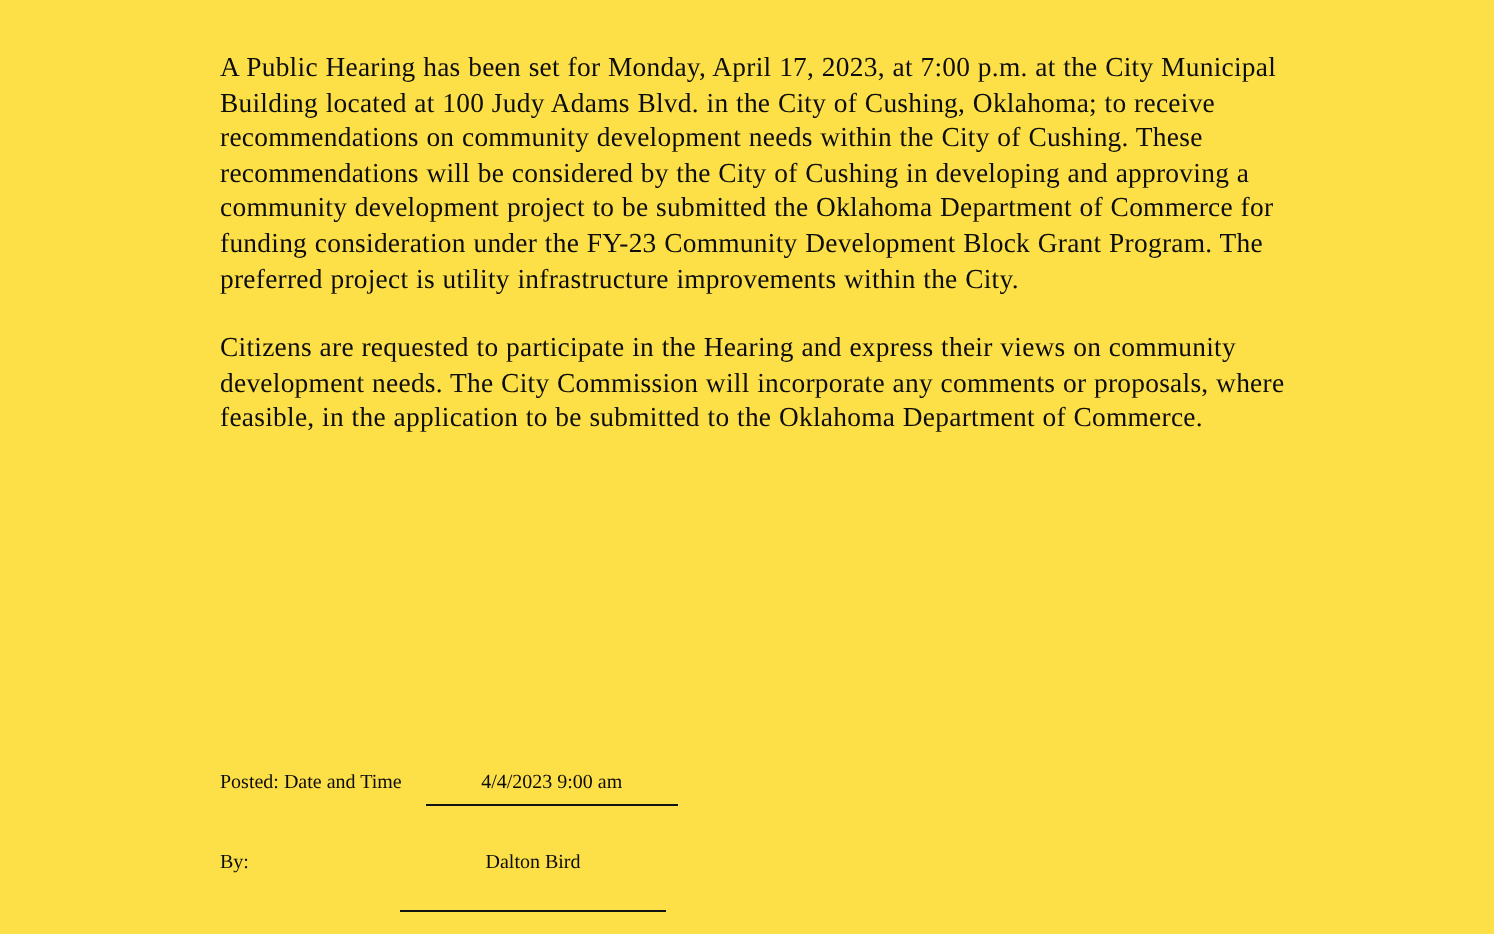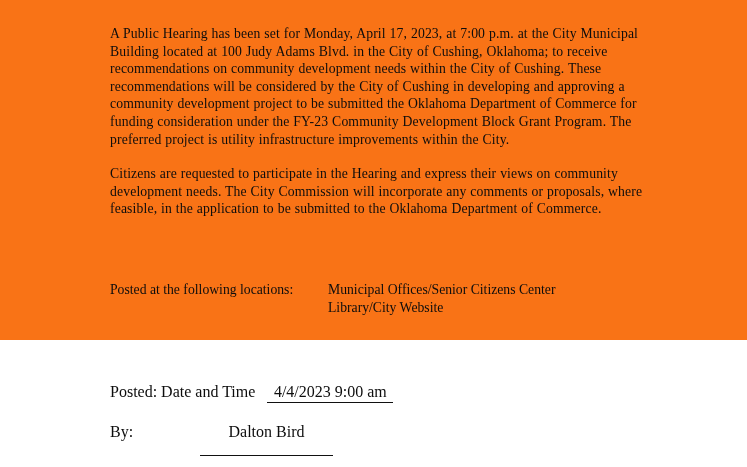--- a/index.html
+++ b/index.html
@@ -13,22 +13,22 @@
     height: 467px;
     overflow: hidden;
     font-family: "Liberation Serif", "DejaVu Serif", serif;
     color: #000000;
     position: relative;
   }
   .page {
     position: absolute;
     left: 0; top: 0;
     width: 747px;
-    height: 340px;
-    background: #f97316;
+    height: 467px;
+    background: #fde047;
   }
   .doc-body {
     position: absolute;
     left: 110px;
     top: 25px;
     width: 540px;
   }
   p.para {
     margin: 0 0 17px 0;
     font-size: 13.7px;
@@ -58,21 +58,21 @@
     flex: 1 1 auto;
   }
   .locations-values div {
     white-space: nowrap;
   }
   .signature-block {
     position: absolute;
     left: 110px;
     top: 383px;
     width: 560px;
-    font-size: 16px;
+    font-size: 10px;
     line-height: 17.6px;
     color: #0d0d0d;
   }
   .sig-row {
     display: flex;
     align-items: baseline;
     white-space: nowrap;
   }
   .sig-row.date-row {
     margin-bottom: 20px;
@@ -109,27 +109,20 @@
 </head>
 <body>
 
 <div class="page">
 
   <div class="doc-body scan-soft">
     <p class="para">A Public Hearing has been set for Monday, April 17, 2023, at 7:00 p.m. at the City Municipal Building located at 100 Judy Adams Blvd. in the City of Cushing, Oklahoma; to receive recommendations on community development needs within the City of Cushing.  These recommendations will be considered by the City of Cushing in developing and approving a community development project to be submitted the Oklahoma Department of Commerce for funding consideration under the FY-23 Community Development Block Grant Program.  The preferred project is utility infrastructure improvements within the City.</p>
     <p class="para">Citizens are requested to participate in the Hearing and express their views on community development needs.  The City Commission will incorporate any comments or proposals, where feasible, in the application to be submitted to the Oklahoma Department of Commerce.</p>
   </div>
 
-  <div class="locations-block scan-soft">
-    <div class="locations-label">Posted at the following locations:</div>
-    <div class="locations-values">
-      <div>Municipal Offices/Senior Citizens Center</div>
-      <div>Library/City Website</div>
-    </div>
-  </div>
 
   <div class="signature-block scan-soft">
 
     <div class="sig-row date-row">
       <span class="sig-label date-label">Posted: Date and Time</span>
       <span class="fill-line date-fill">4/4/2023  9:00 am</span>
     </div>
 
     <div class="sig-row by-row">
       <span class="sig-label by-label">By:</span>

